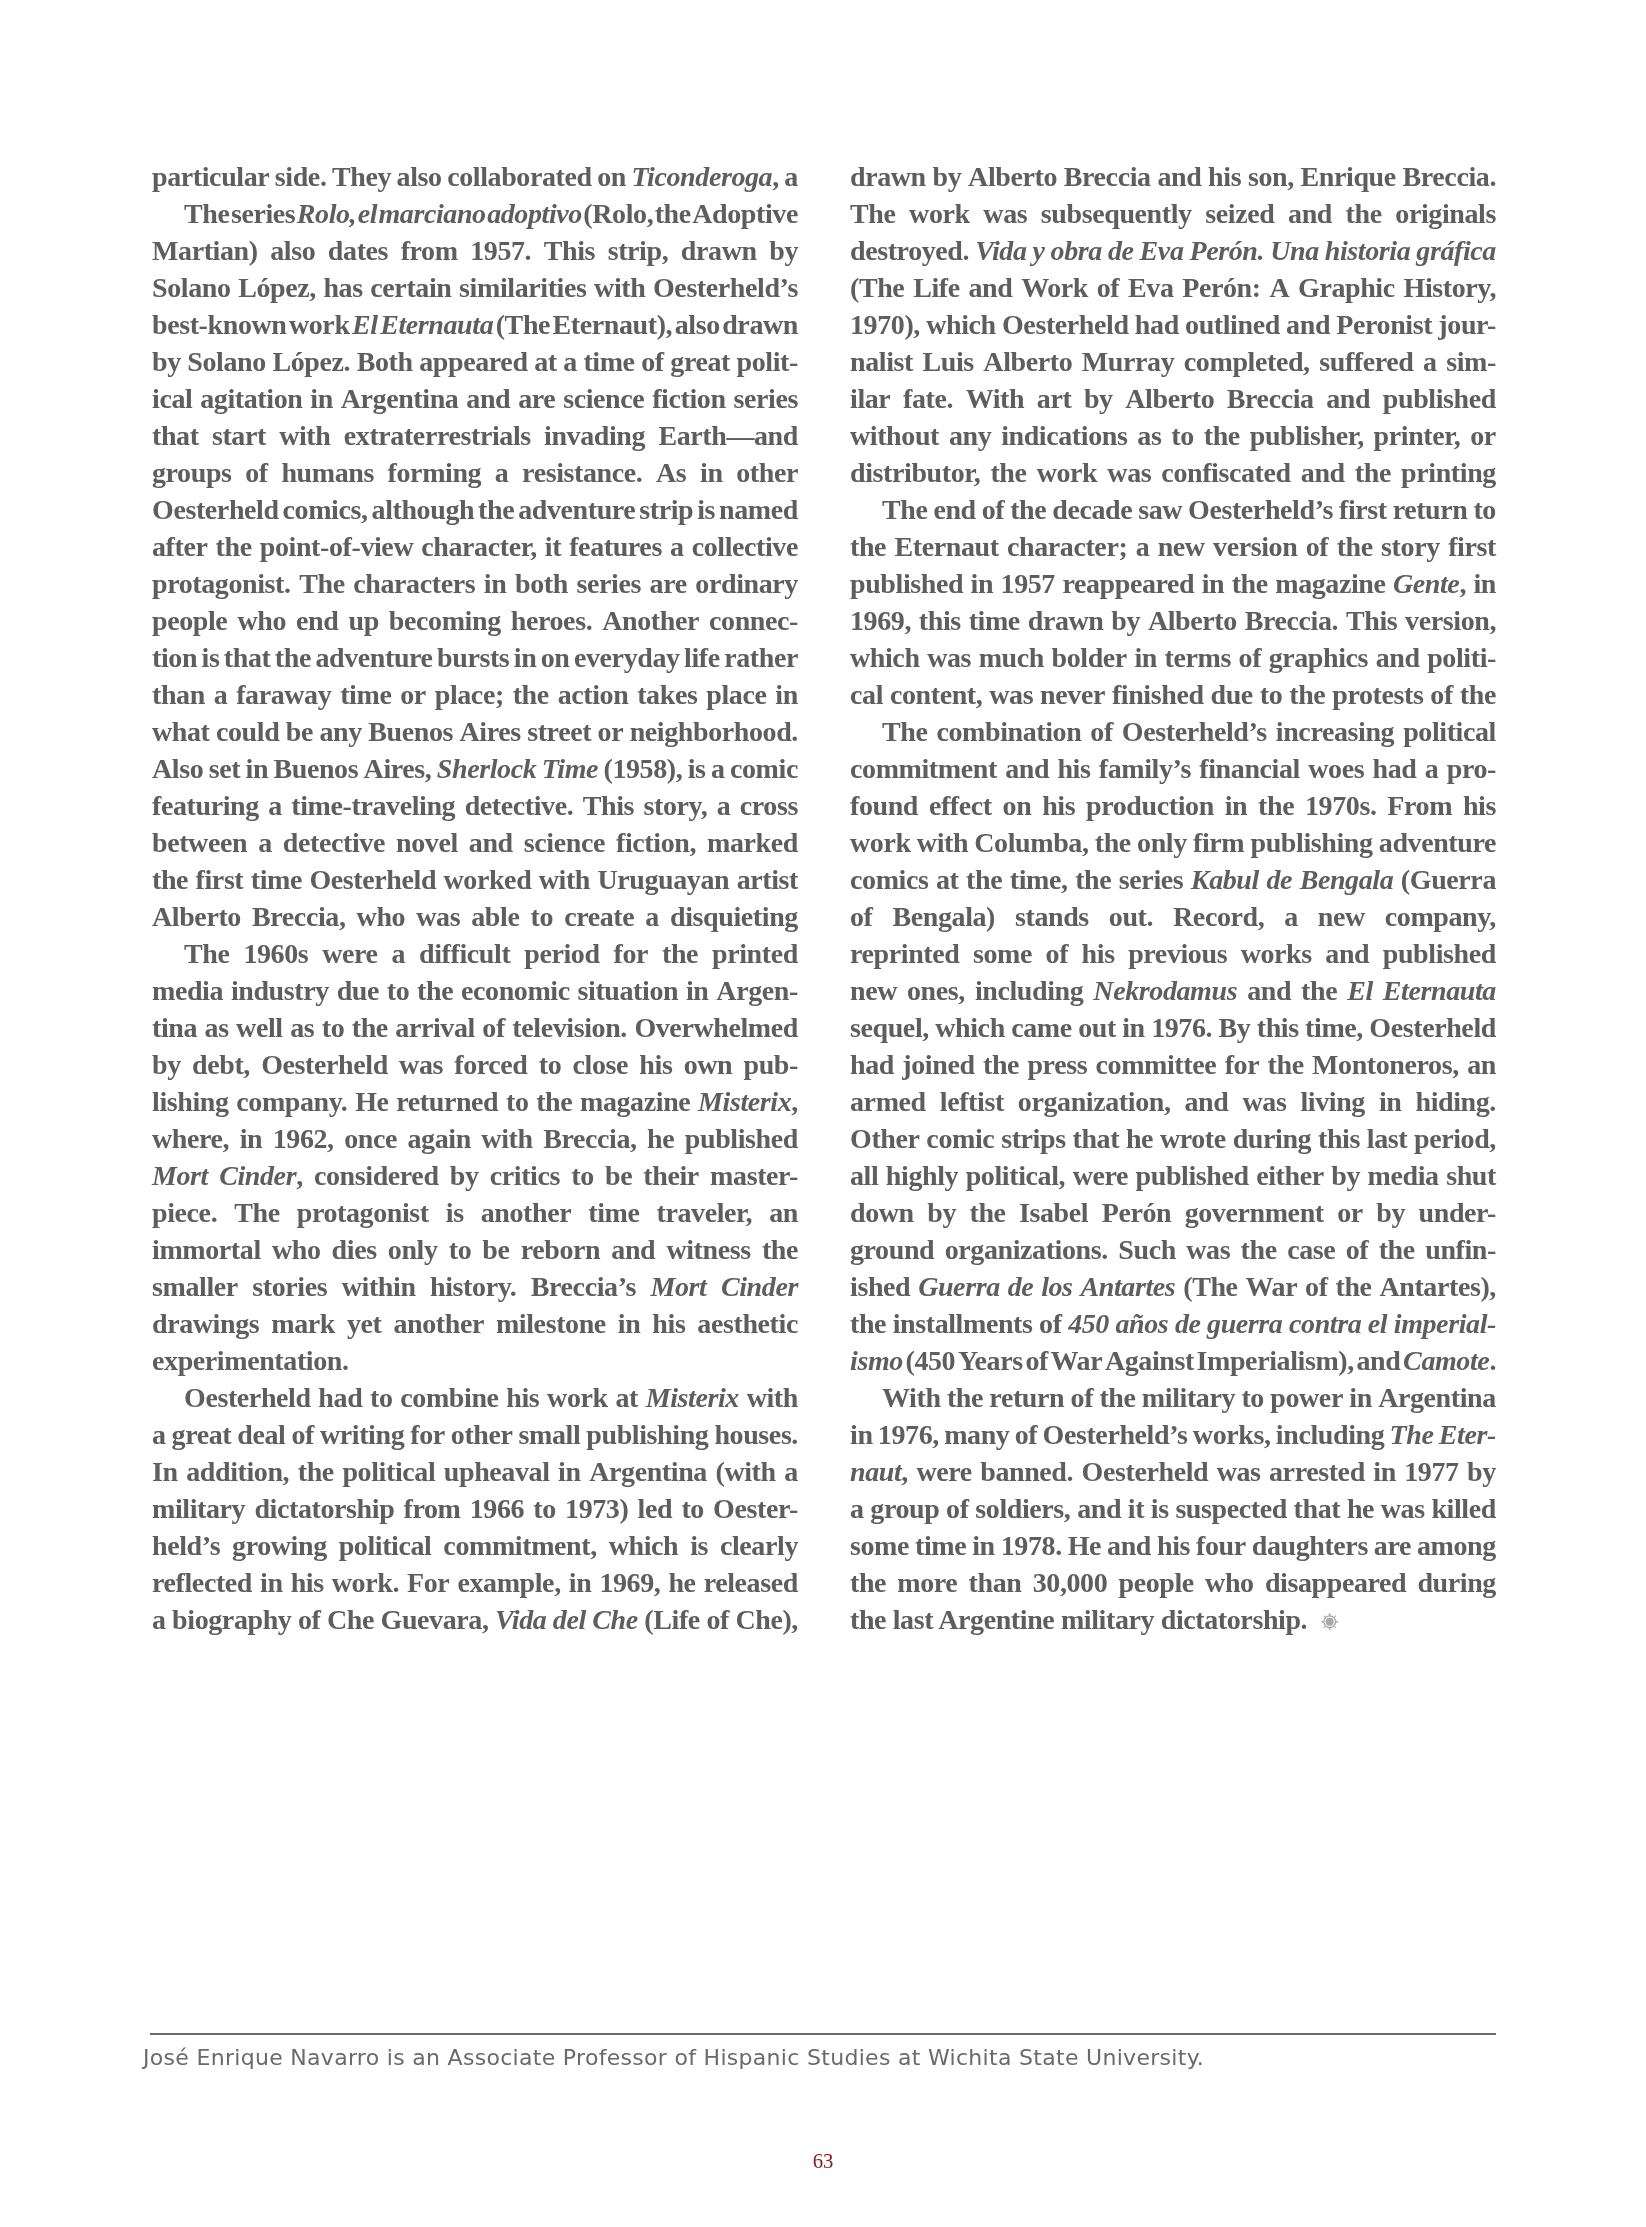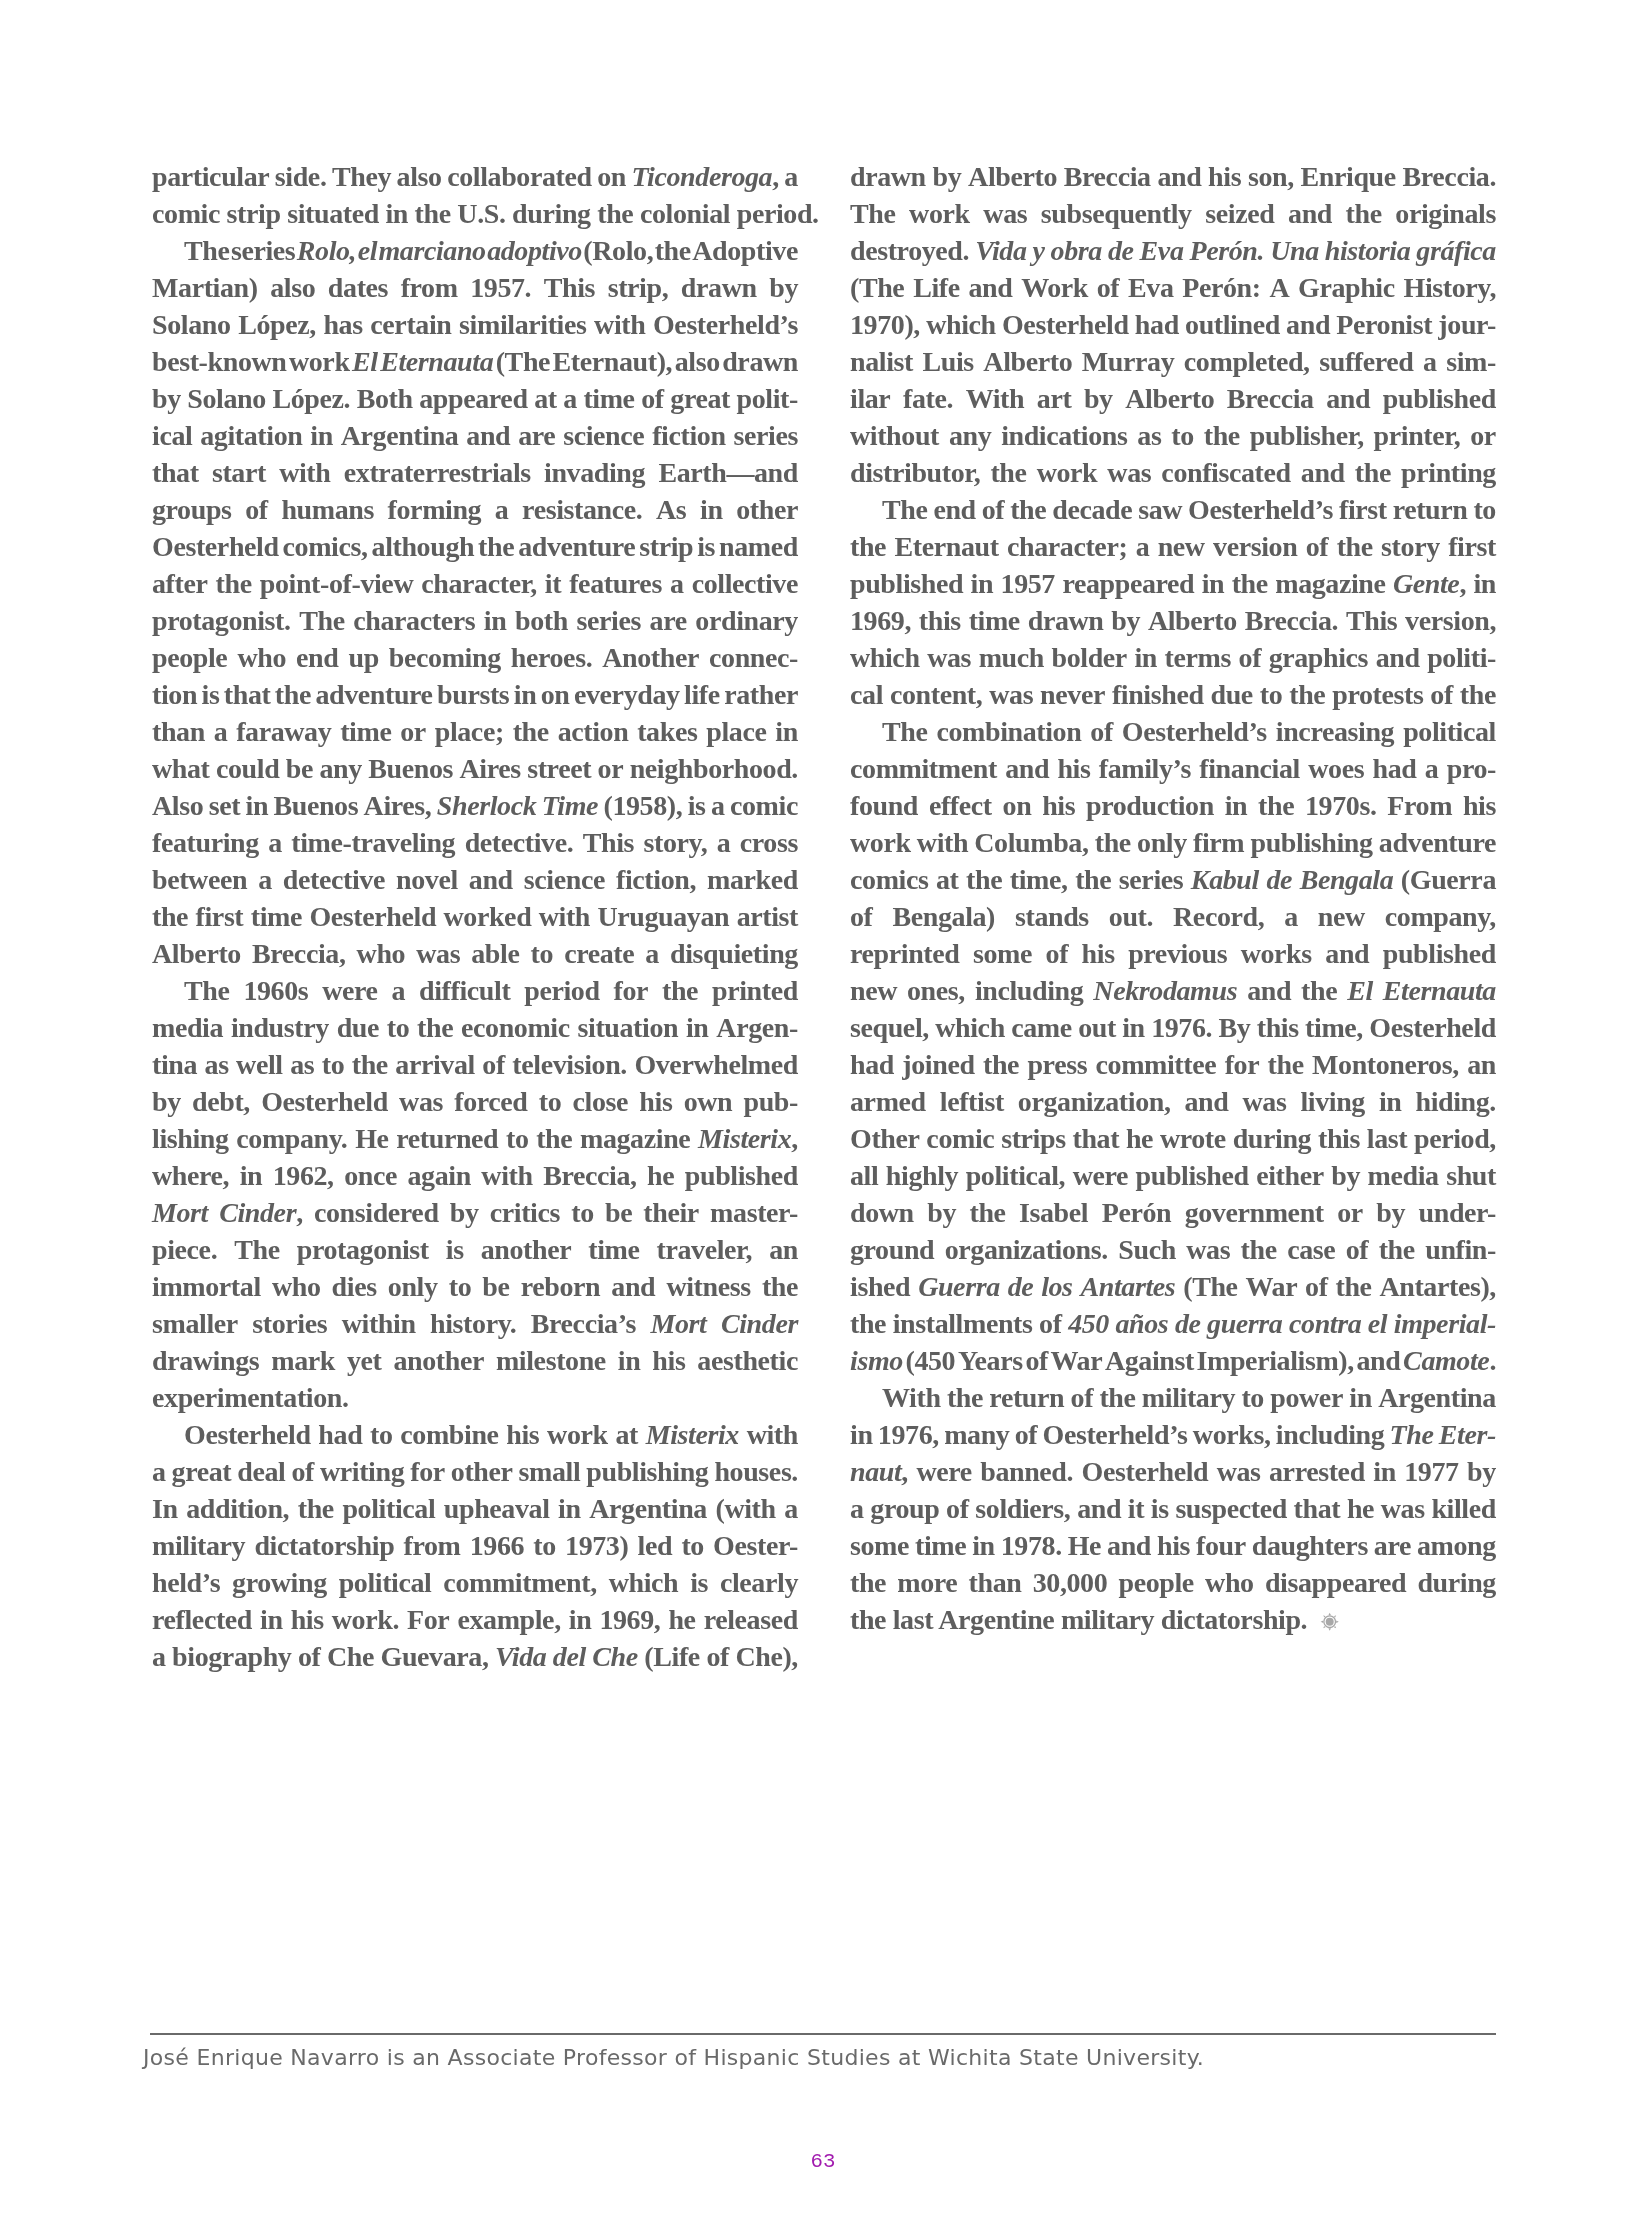--- a/index.html
+++ b/index.html
@@ -72,40 +72,39 @@
     color: #6a6a6a;
     letter-spacing: 0.3px;
     white-space: nowrap;
   }
   .page-number {
     position: absolute;
     left: 0;
     width: 1646px;
     top: 2150px;
     text-align: center;
-    font-family: Liberation Mono, monospace;
+    font-family: Liberation Serif, serif;
     font-size: 20.7px;
-    color: #a21caf;
+    color: #7f1d1d;
   }
 </style>
 </head>
 <body>
 
 <div id="col-left" class="column">
     <div class="line justify">
       <span class="w"><span class="seg">particular</span></span>
       <span class="w"><span class="seg">side.</span></span>
       <span class="w"><span class="seg">They</span></span>
       <span class="w"><span class="seg">also</span></span>
       <span class="w"><span class="seg">collaborated</span></span>
       <span class="w"><span class="seg">on</span></span>
       <span class="w"><span class="seg it">Ticonderoga</span><span class="seg">,</span></span>
       <span class="w"><span class="seg">a</span></span>
     </div>
-    <div class="line last"><span class="seg">comic strip situated in the U.S. during the colonial period.</span></div>
     <div class="line indent justify">
       <span class="w"><span class="seg">The</span></span>
       <span class="w"><span class="seg">series</span></span>
       <span class="w"><span class="seg it">Rolo,</span></span>
       <span class="w"><span class="seg it">el</span></span>
       <span class="w"><span class="seg it">marciano</span></span>
       <span class="w"><span class="seg it">adoptivo</span></span>
       <span class="w"><span class="seg">(Rolo,</span></span>
       <span class="w"><span class="seg">the</span></span>
       <span class="w"><span class="seg">Adoptive</span></span>

